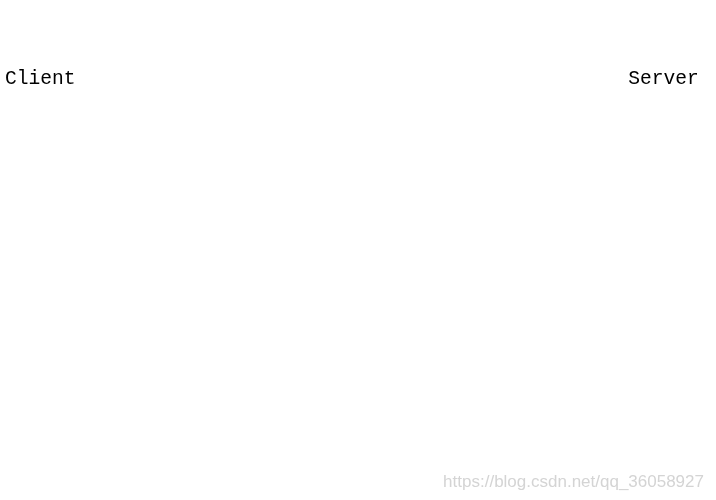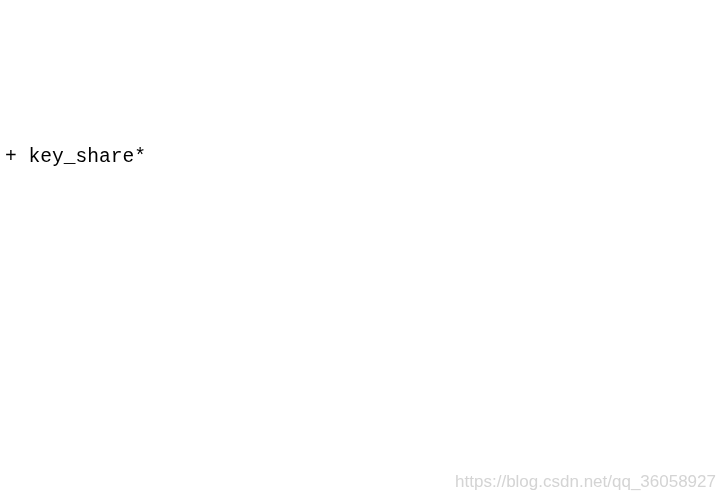--- a/index.html
+++ b/index.html
@@ -19,36 +19,36 @@
     line-height: 26px;
     white-space: pre;
     color: var(--fg, #000000);
     letter-spacing: 0;
   }
   .diagram .ln {
     height: 26px;
   }
   .watermark {
     position: absolute;
-    right: 0;
+    right: 12px;
     top: 472px;
     font-family: "Liberation Sans", sans-serif;
     font-size: 17px;
     line-height: 20px;
     color: var(--wm, #d4d4d4);
     white-space: nowrap;
     pointer-events: none;
   }
 </style>
 </head>
 <body>
 
 <div class="diagram">
+  <div class="ln">Client                                               Server</div>
   <div class="ln"> </div>
-  <div class="ln">+ key_share*</div>
   
   
   
   
   
   
   
   
   
   

